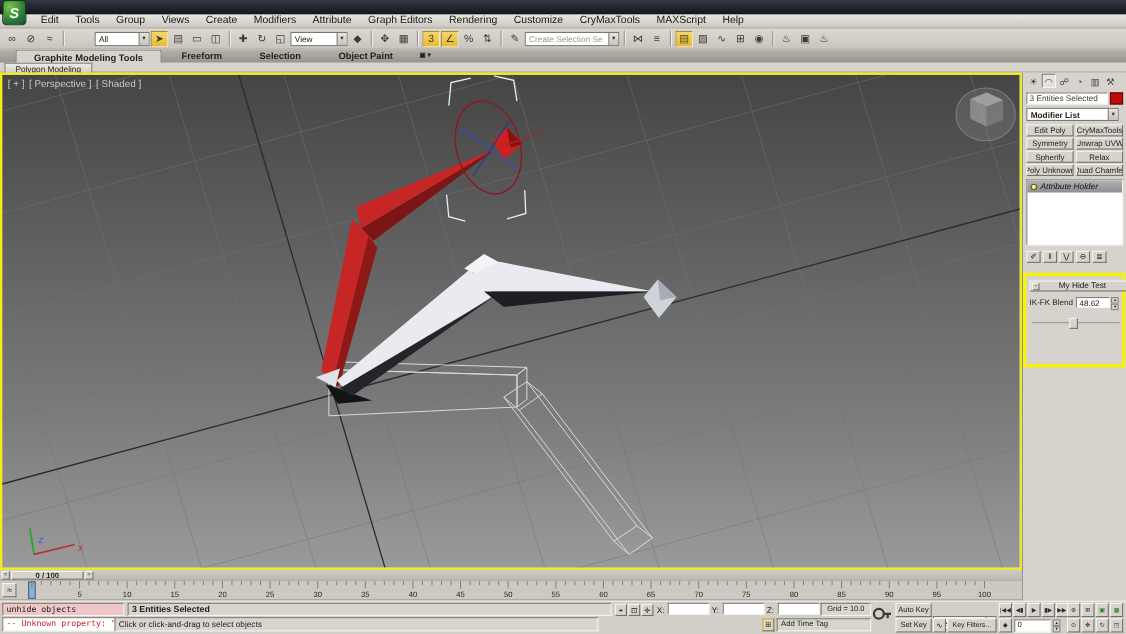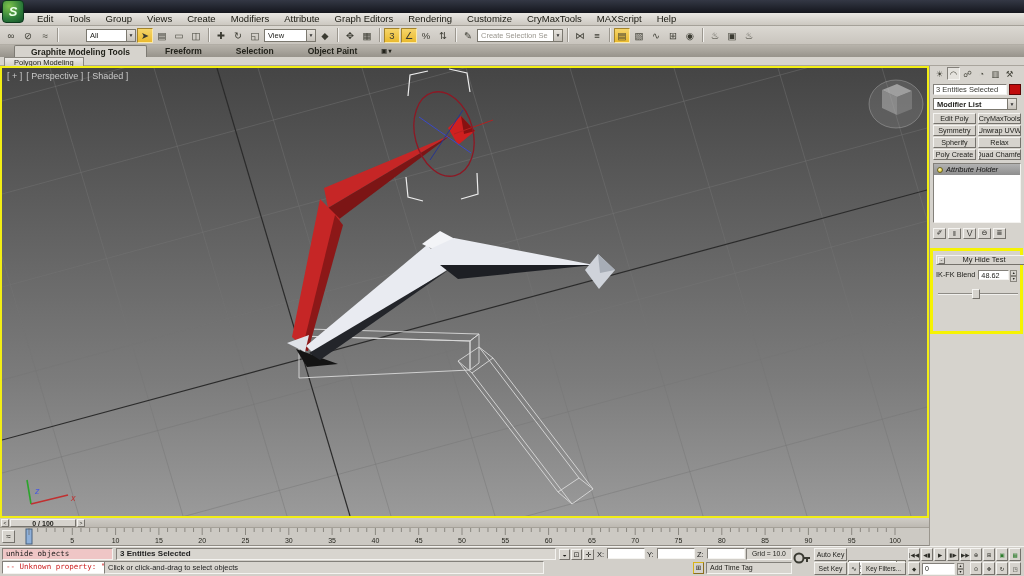--- a/index.html
+++ b/index.html
@@ -349,21 +349,21 @@
   <span>Modifier List</span>
   <span class="arw">▼</span>
 </div>
 <div id="cp-btns" class="abs">
     <div class="cpbtn bev">Edit Poly</div>
     <div class="cpbtn bev">CryMaxTools</div>
     <div class="cpbtn bev">Symmetry</div>
     <div class="cpbtn bev">Unwrap UVW</div>
     <div class="cpbtn bev">Spherify</div>
     <div class="cpbtn bev">Relax</div>
-    <div class="cpbtn bev">Poly Create</div>
+    <div class="cpbtn bev">Poly Unknown</div>
     <div class="cpbtn bev">Quad Chamfer</div>
   </div>
 <div id="cp-stack" class="abs sunk">
     <div class="stackrow">
       <span class="bulb"></span>
       <span>Attribute Holder</span>
     </div>
   </div>
 <div id="cp-stacktools" class="abs flex">
     <div class="stool bev ctr">✐</div>

